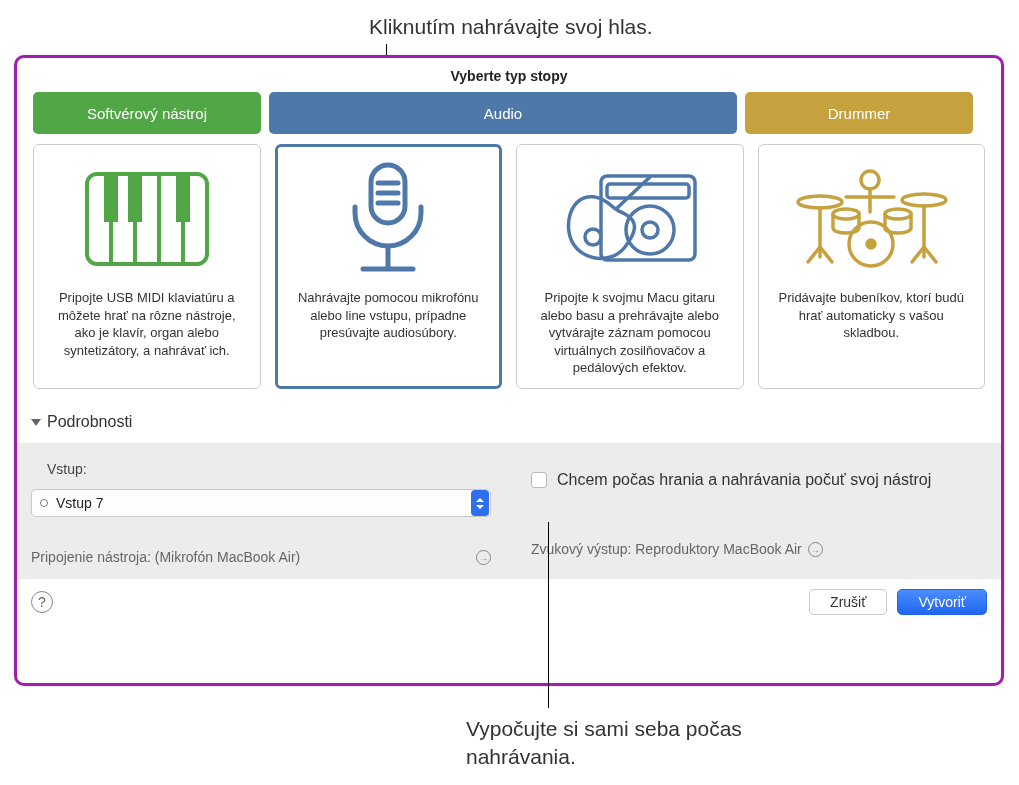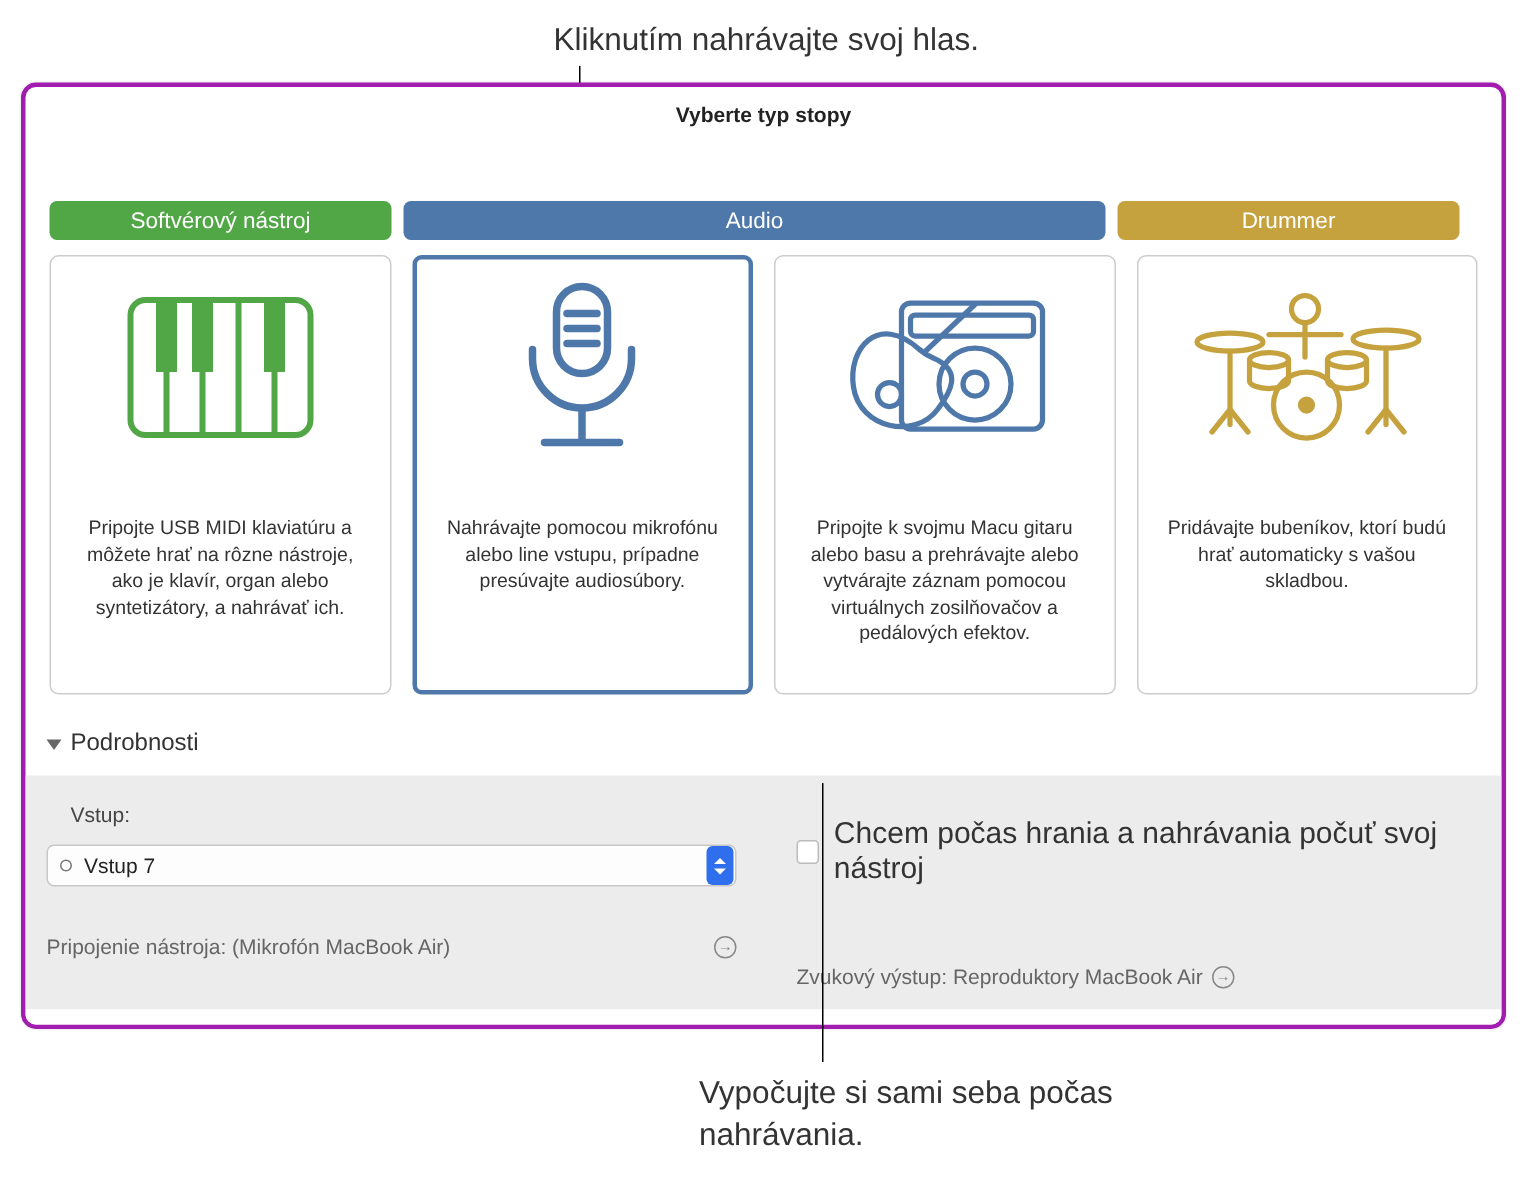--- a/index.html
+++ b/index.html
@@ -47,51 +47,49 @@
     padding: 10px 0 8px;
     color: #222;
   }
   .category-tabs {
     display: flex;
     gap: 8px;
     padding: 0 16px 10px;
   }
   .category-tab {
     flex-grow: 1;
-    height: 26px;
+    height: 42px;
     border-radius: 5px;
     color: #fff;
     font-weight: 400;
     font-size: 15px;
     display: flex;
     align-items: center;
     justify-content: center;
     cursor: pointer;
-    margin-top: 42px;
   }
   .category-tab.software { background: #51a746; flex-basis: 228px; flex-grow:0; }
   .category-tab.audio { background: #4f78aa; flex-basis: 468px; flex-grow:0; }
   .category-tab.drummer { background: #c5a23e; flex-basis: 228px; flex-grow:0; }
   .track-cards {
     display: flex;
     gap: 14px;
     padding: 0 16px 14px;
   }
   .track-card {
     width: 228px;
-    height: 293px;
+    height: 245px;
     border: 1px solid #ccc;
     border-radius: 6px;
     background: #fff;
     display: flex;
     flex-direction: column;
     align-items: center;
     padding: 14px 14px 10px;
     cursor: pointer;
-    gap: 28px;
   }
   .track-card.selected {
     border: 3px solid #4f78aa;
     padding: 12px 12px 4px;
   }
   .track-card .icon-area {
     width: 170px;
     height: 120px;
     display: flex;
     align-items: center;
@@ -191,21 +189,21 @@
     display:flex; align-items:center; gap:10px;
     margin-top: 10px;
   }
   .check-row .chk {
     width:16px;height:16px;
     border:1px solid #bbb;
     border-radius:3px;
     background:#fff;
   }
   .check-row .chk-label {
-    font-size: 20px;
+    font-size: 16px;
     color: #333;
   }
 
   .footer {
     display:flex;
     align-items:center;
     justify-content:space-between;
     padding: 10px 14px 12px;
     background:#fff;
   }

